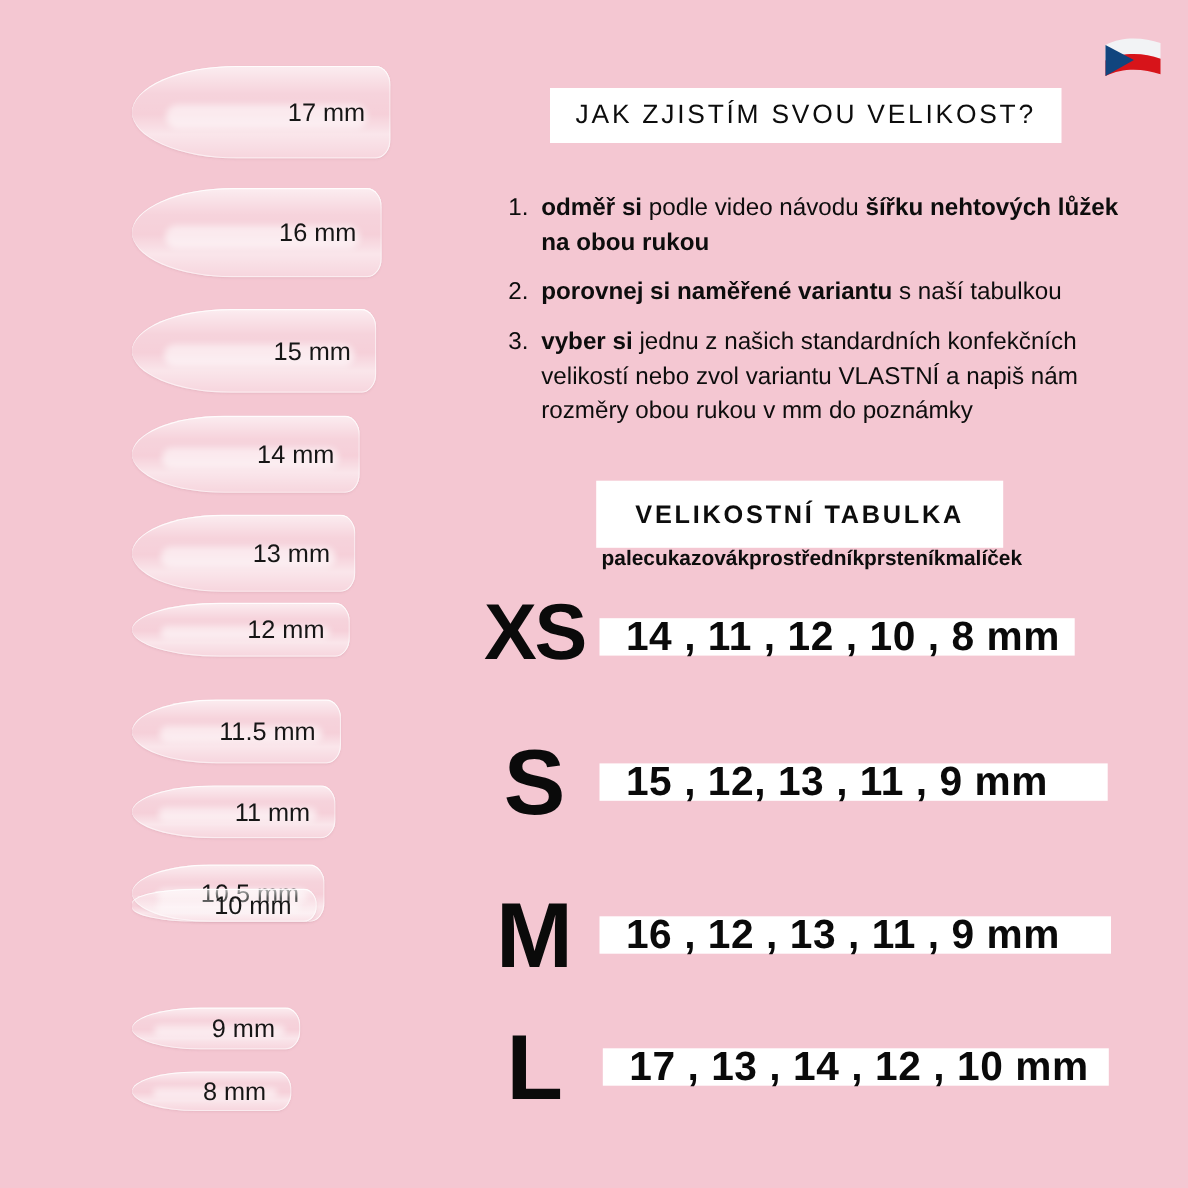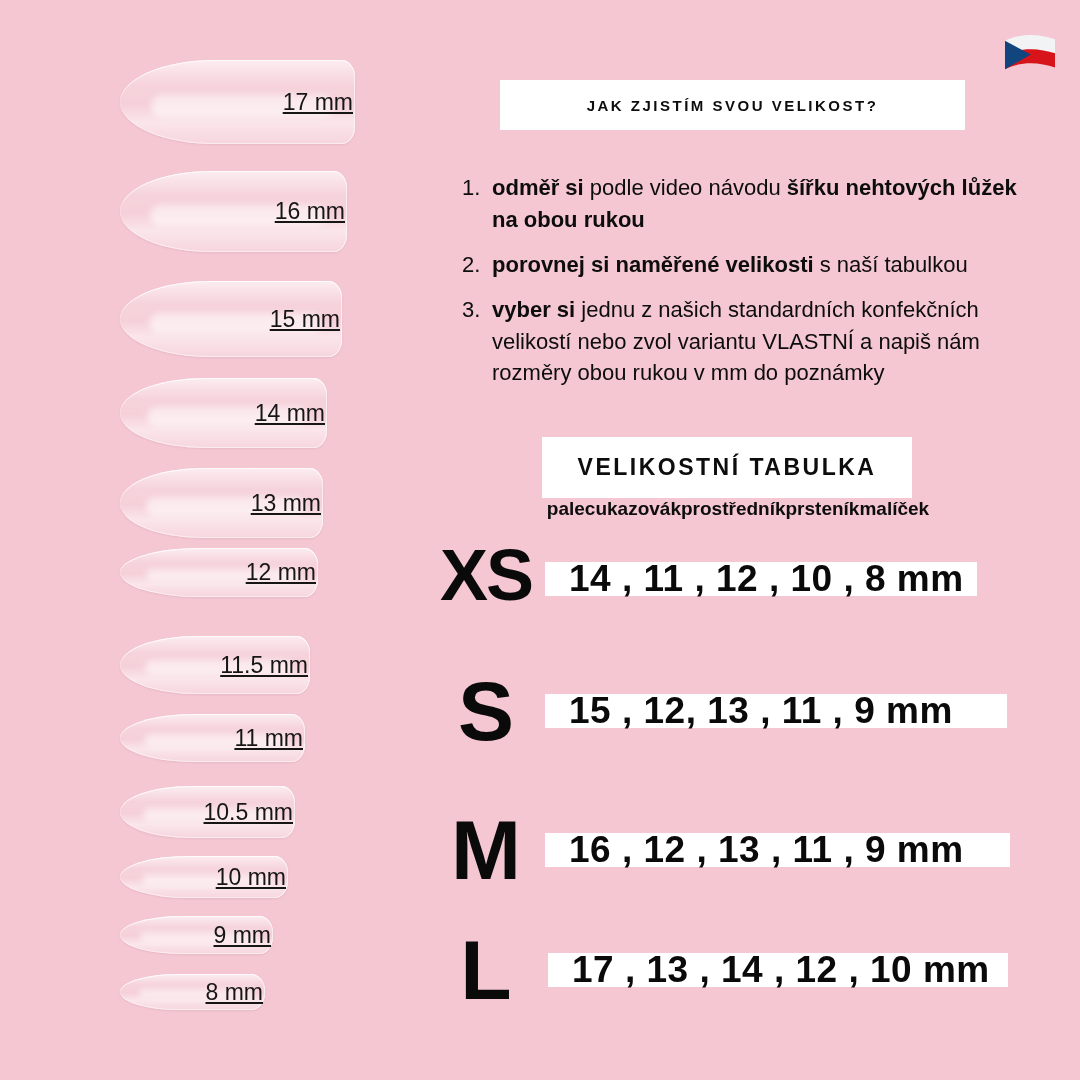--- a/index.html
+++ b/index.html
@@ -28,45 +28,45 @@
                 inset -1px 0 0 rgba(255,255,255,0.6),
                 0 1px 2px rgba(180,120,140,0.18);
     display: flex; align-items: center; justify-content: flex-end;
   }
   .nail::before {
     content: ""; position: absolute; left: 13%; right: 9%; top: 42%; height: 26%;
     background: rgba(255,255,255,0.55); border-radius: 999px; filter: blur(3px);
   }
   .nail-label {
     position: relative; font-size: 23px; color: #161616;
-    padding-right: 2px; white-space: nowrap; text-decoration: underline;
+    padding-right: 23px; white-space: nowrap;
   }
   .n1  { top: 60px;  width: 235px; height: 84px; }
   .n2  { top: 171px; width: 227px; height: 81px; }
   .n3  { top: 281px; width: 222px; height: 76px; justify-content: flex-end; }
   .n4  { top: 378px; width: 207px; height: 70px; }
   .n5  { top: 468px; width: 203px; height: 70px; }
   .n6  { top: 548px; width: 198px; height: 49px; }
   .n7  { top: 636px; width: 190px; height: 58px; }
   .n8  { top: 714px; width: 185px; height: 48px; }
   .n9  { top: 786px; width: 175px; height: 52px; }
-  .n10 { top: 856px; width: 168px; height: 42px; }
+  .n10 { top: 808px; width: 168px; height: 30px; }
   .n11 { top: 916px; width: 153px; height: 38px; }
   .n12 { top: 974px; width: 145px; height: 36px; }
 
   
   .flag { position: absolute; left: 1000px; top: 30px; }
 
   
   .main-title-bar {
     position: absolute; left: 500px; top: 80px; width: 465px; height: 50px;
     background: #ffffff; display: flex; align-items: center; justify-content: center;
   }
   .main-title {
-    font-size: 15px; font-weight: bold; letter-spacing: 2.5px; white-space: nowrap;
+    font-size: 24px; font-weight: normal; letter-spacing: 2.5px; white-space: nowrap;
   }
   .table-title-bar {
     position: absolute; left: 542px; top: 417px; width: 370px; height: 61px;
     background: #ffffff; display: flex; align-items: center; justify-content: center; margin-top: 20px;
   }
   .table-title {
     font-size: 23px; font-weight: bold; letter-spacing: 2.5px; white-space: nowrap;
   }
 
   
@@ -160,21 +160,21 @@
     <span class="main-title">JAK ZJISTÍM SVOU VELIKOST?</span>
   </div>
 
   <div class="instructions">
     <div class="instruction">
       <span class="num">1.</span>
       <span class="content"><span class="b">odměř si</span><span> podle video návodu </span><span class="b">šířku nehtových lůžek na obou rukou</span></span>
     </div>
     <div class="instruction">
       <span class="num">2.</span>
-      <span class="content"><span class="b">porovnej si naměřené velikosti</span><span> s naší tabulkou</span></span>
+      <span class="content"><span class="b">porovnej si naměřené variantu</span><span> s naší tabulkou</span></span>
     </div>
     <div class="instruction">
       <span class="num">3.</span>
       <span class="content"><span class="b">vyber si</span><span> jednu z našich standardních konfekčních velikostí nebo zvol variantu VLASTNÍ a napiš nám rozměry obou rukou v mm do poznámky</span></span>
     </div>
   </div>
 
   <div class="table-title-bar">
     <span class="table-title">VELIKOSTNÍ TABULKA</span>
   </div>

